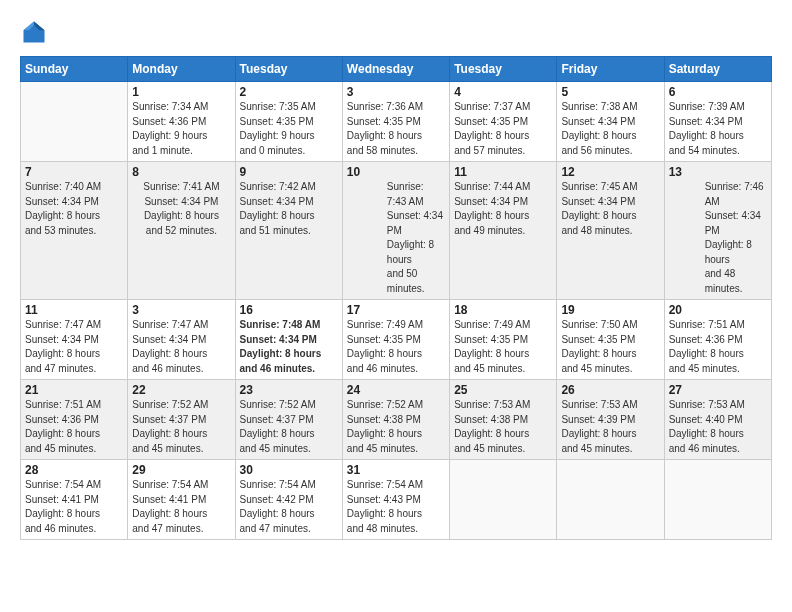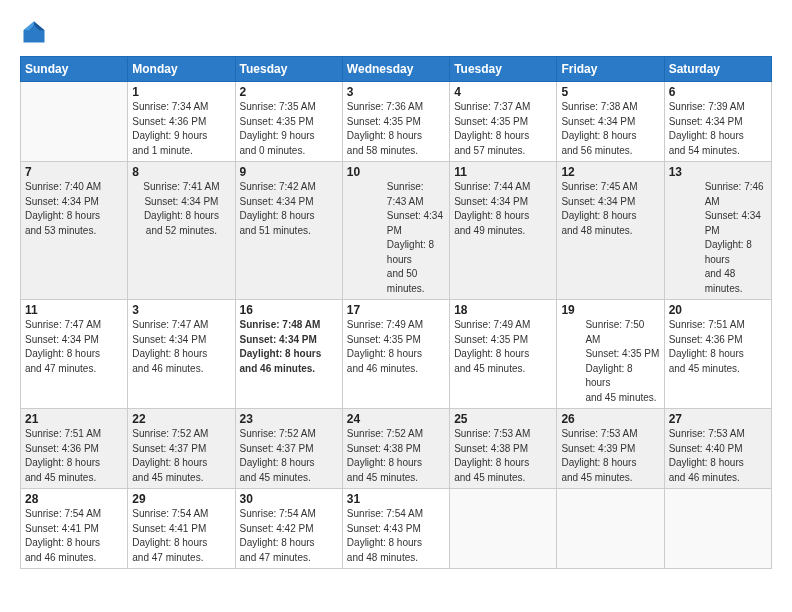--- a/index.html
+++ b/index.html
@@ -260,21 +260,21 @@
           </td>
           <td>
             <span class="day-num">18</span>
             <div class="day-info" style="white-space: pre-line;">Sunrise: 7:49 AM
 Sunset: 4:35 PM
 Daylight: 8 hours
 and 45 minutes.</div>
           </td>
           <td>
             <span class="day-num">19</span>
-            <div class="day-info" style="white-space: pre-line; margin-left: 24px;">Sunrise: 7:50 AM
+            <div class="day-info" style="white-space: pre-line;">Sunrise: 7:50 AM
 Sunset: 4:35 PM
 Daylight: 8 hours
 and 45 minutes.</div>
           </td>
           <td>
             <span class="day-num">20</span>
             <div class="day-info" style="white-space: pre-line;">Sunrise: 7:51 AM
 Sunset: 4:36 PM
 Daylight: 8 hours
 and 45 minutes.</div>

